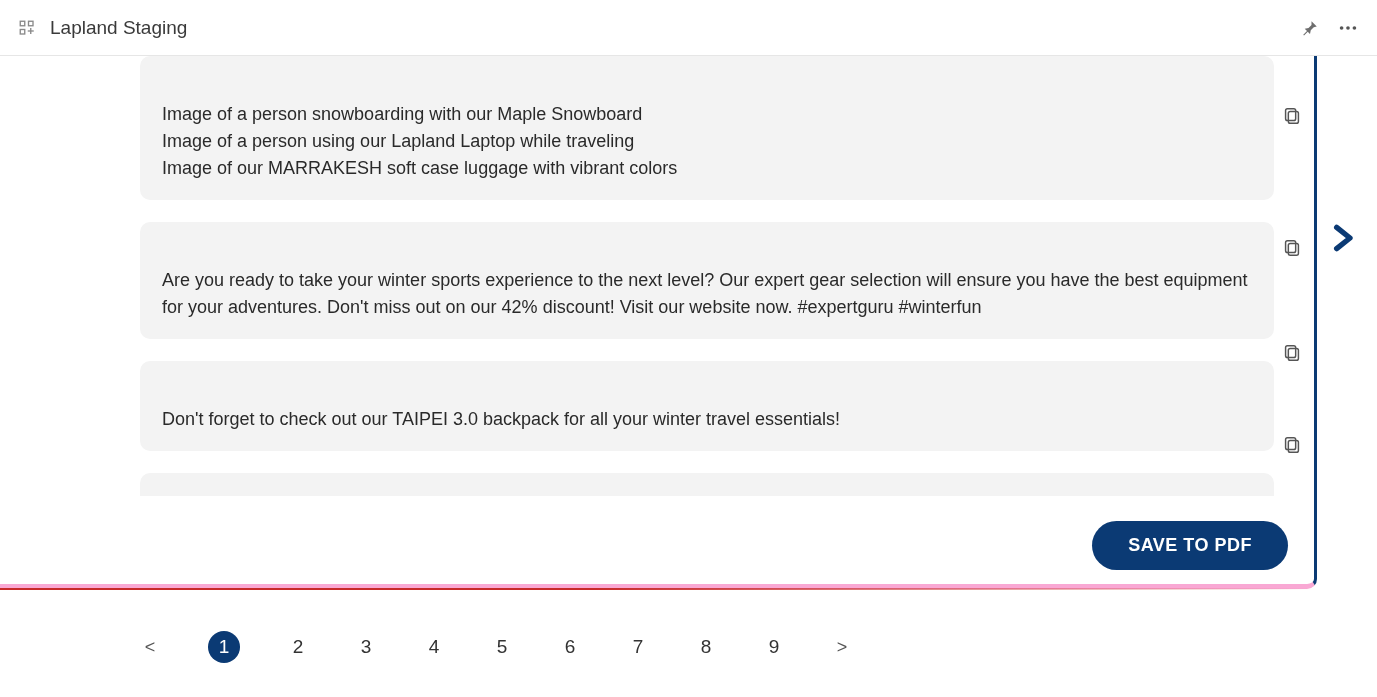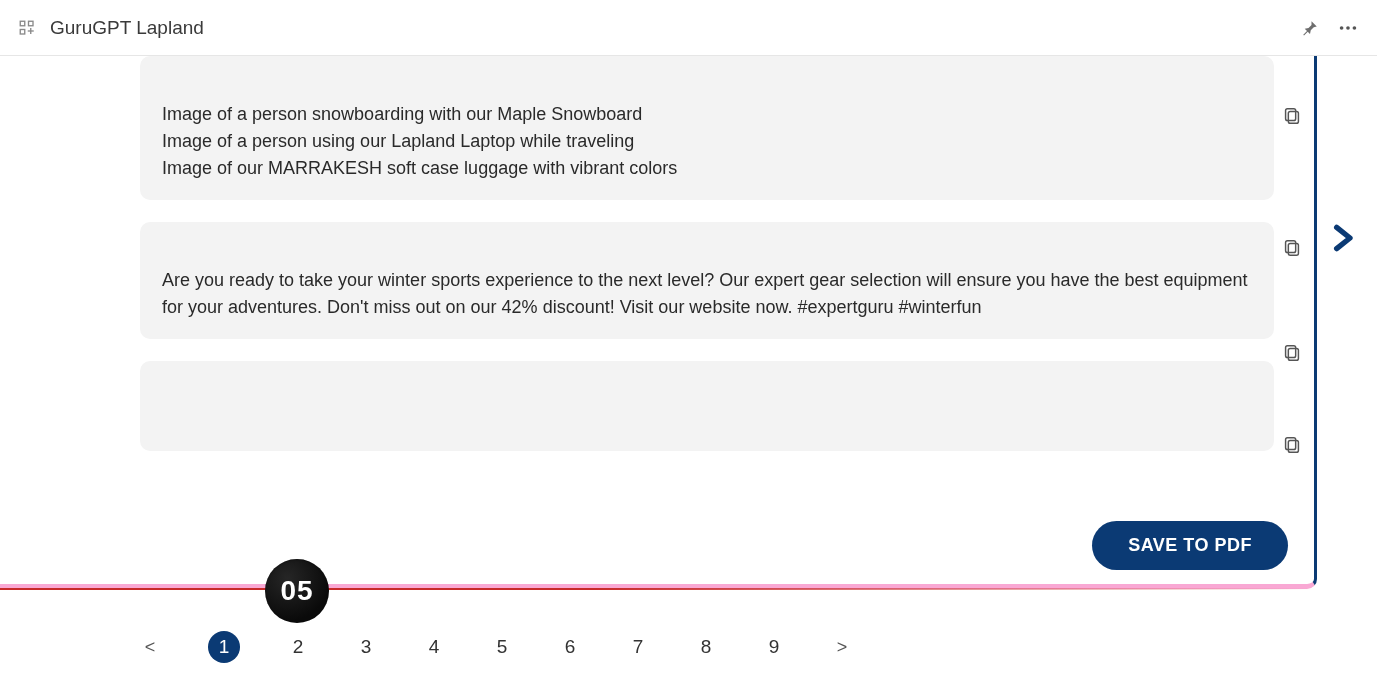--- a/index.html
+++ b/index.html
@@ -154,21 +154,21 @@
 <div class="header">
   <span class="apps-icon">
     <svg viewBox="0 0 24 24" width="18" height="18" fill="none" stroke="currentColor" stroke-width="1.8">
       <rect x="3" y="3" width="6" height="6"></rect>
         <rect x="14" y="3" width="6" height="6"></rect>
       <rect x="3" y="14" width="6" height="6"></rect>
       <line x1="17" y1="12" x2="17" y2="20"></line>
         <line x1="13" y1="16" x2="21" y2="16"></line>
     </svg>
   </span>
-  <span class="title">GuruGPT Lapland</span>
+  <span class="title">Lapland Staging</span>
   <div class="right">
     <span class="pin-icon">
       <svg viewBox="0 0 24 24" width="18" height="18" fill="currentColor">
         <path d="M14 3l7 7-4 1-4 4-1 5-3-3-5 5-1-1 5-5-3-3 5-1 4-4z" opacity="0.85"></path>
       </svg>
     </span>
     <span class="more-icon">
       <svg viewBox="0 0 24 24" width="22" height="22" fill="currentColor">
         <circle cx="5" cy="12" r="2"></circle>
           <circle cx="12" cy="12" r="2"></circle>
@@ -185,20 +185,23 @@
     <div class="cards">
       <div class="card">
         <span>Image of a person snowboarding with our Maple Snowboard
 Image of a person using our Lapland Laptop while traveling
 Image of our MARRAKESH soft case luggage with vibrant colors</span>
       </div>
       <div class="card">
         <span>Are you ready to take your winter sports experience to the next level? Our expert gear selection will ensure you have the best equipment for your adventures. Don't miss out on our 42% discount! Visit our website now. #expertguru #winterfun</span>
       </div>
       <div class="card">
+        <span>Don't forget to check out our TAIPEI 3.0 backpack for all your winter travel essentials!</span>
+      </div>
+      <div class="card">
         
       </div>
     </div>
 
     <div class="copy-col">
       <span class="copy-btn" style="top:46px">
         <svg viewBox="0 0 24 24" width="22" height="22" fill="none" stroke="currentColor" stroke-width="1.6">
           <rect x="8" y="7" width="11" height="13" rx="2"></rect>
             <rect x="5" y="4" width="11" height="13" rx="2"></rect>
         </svg>
@@ -227,21 +230,20 @@
   </div>
 
   <div class="divider-red"></div>
 
   <span class="next-chevron">
     <svg viewBox="0 0 24 24" width="32" height="42" fill="none" stroke="currentColor" stroke-width="4" stroke-linecap="round" stroke-linejoin="round">
       <polyline points="8 4 18 12 8 20"></polyline>
     </svg>
   </span>
 
-  <div class="badge badge-05">05</div>
 
   <div class="pager">
     <span class="pg arrow">&lt;</span>
     <span class="pg active">1</span>
     <span class="pg">2</span>
     <span class="pg">3</span>
     <span class="pg">4</span>
     <span class="pg">5</span>
     <span class="pg">6</span>
     <span class="pg">7</span>

